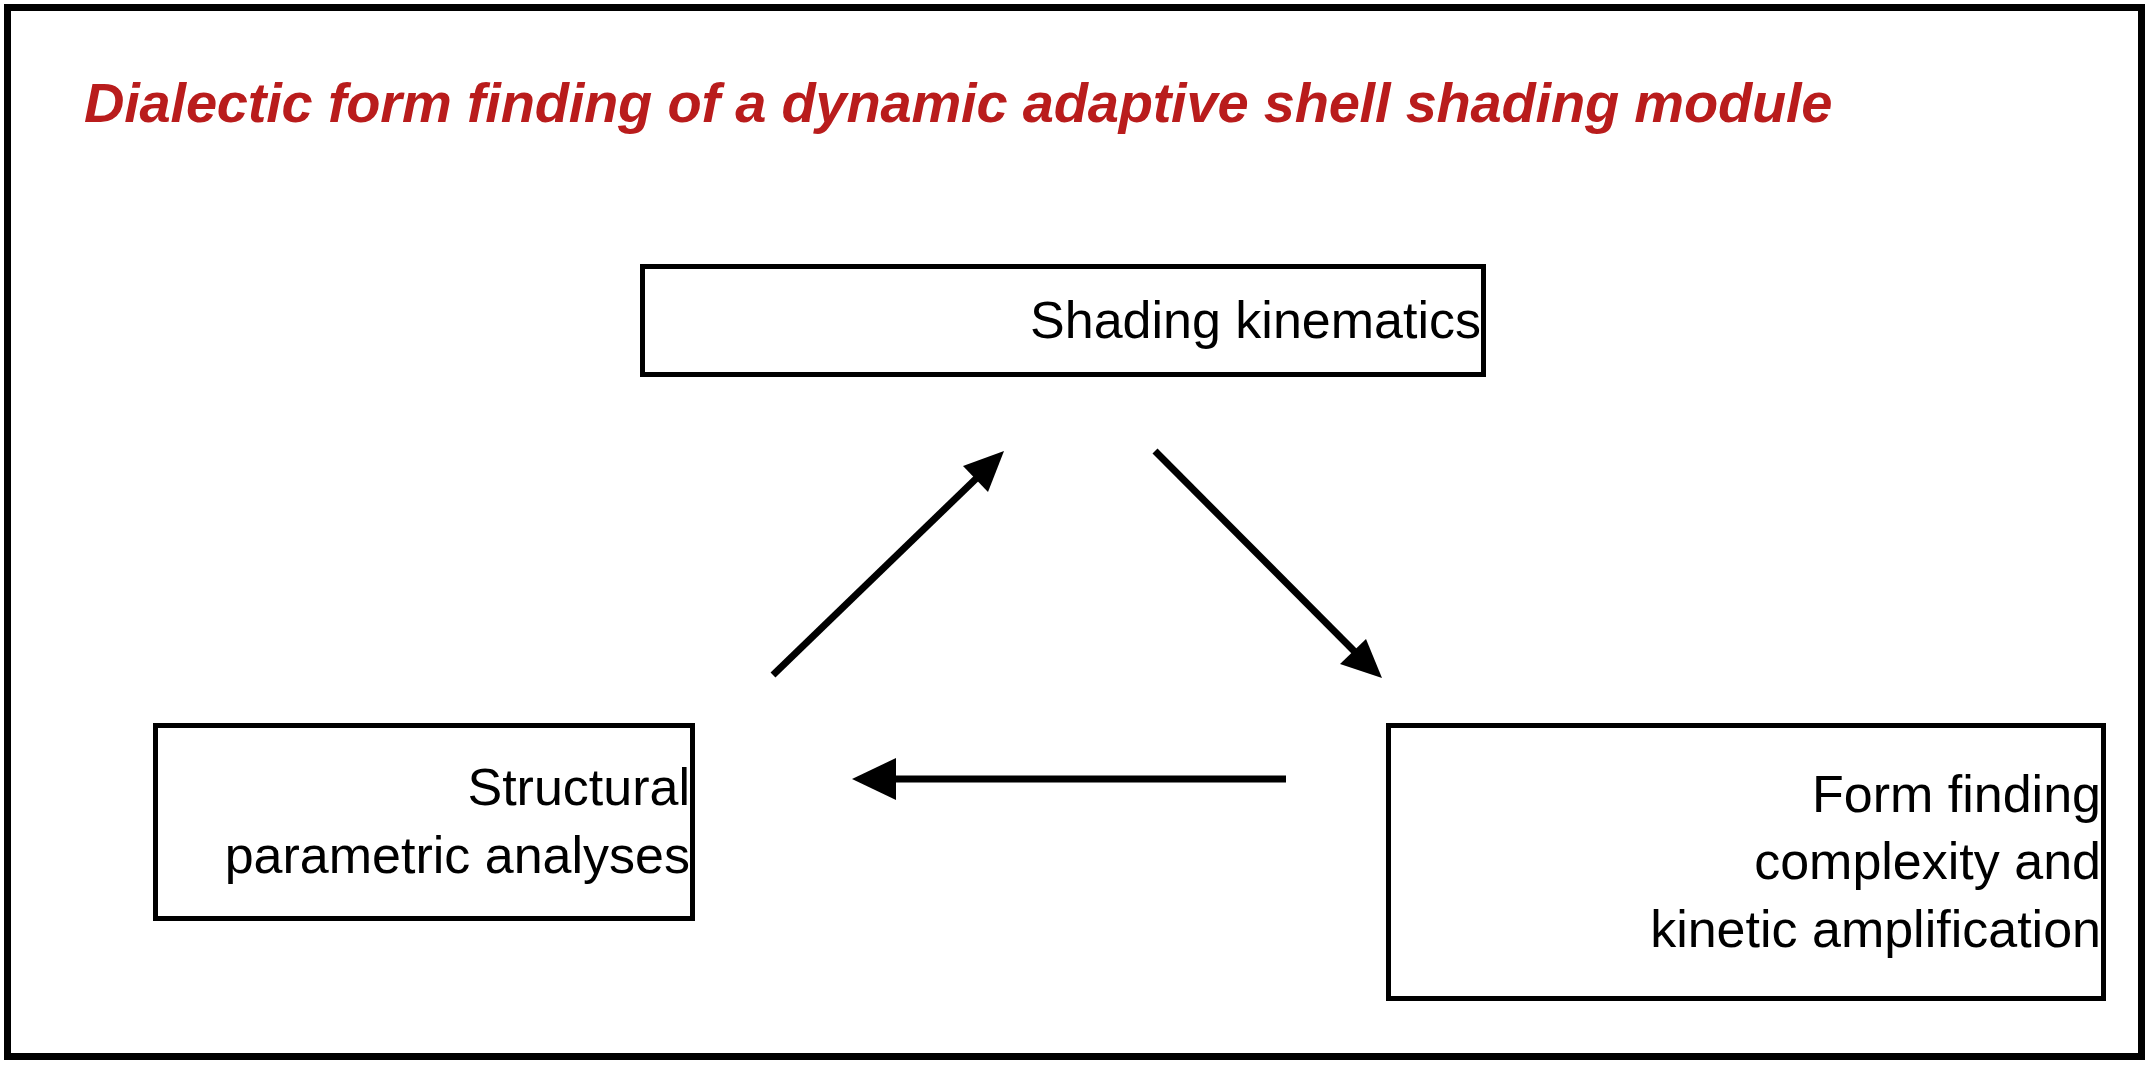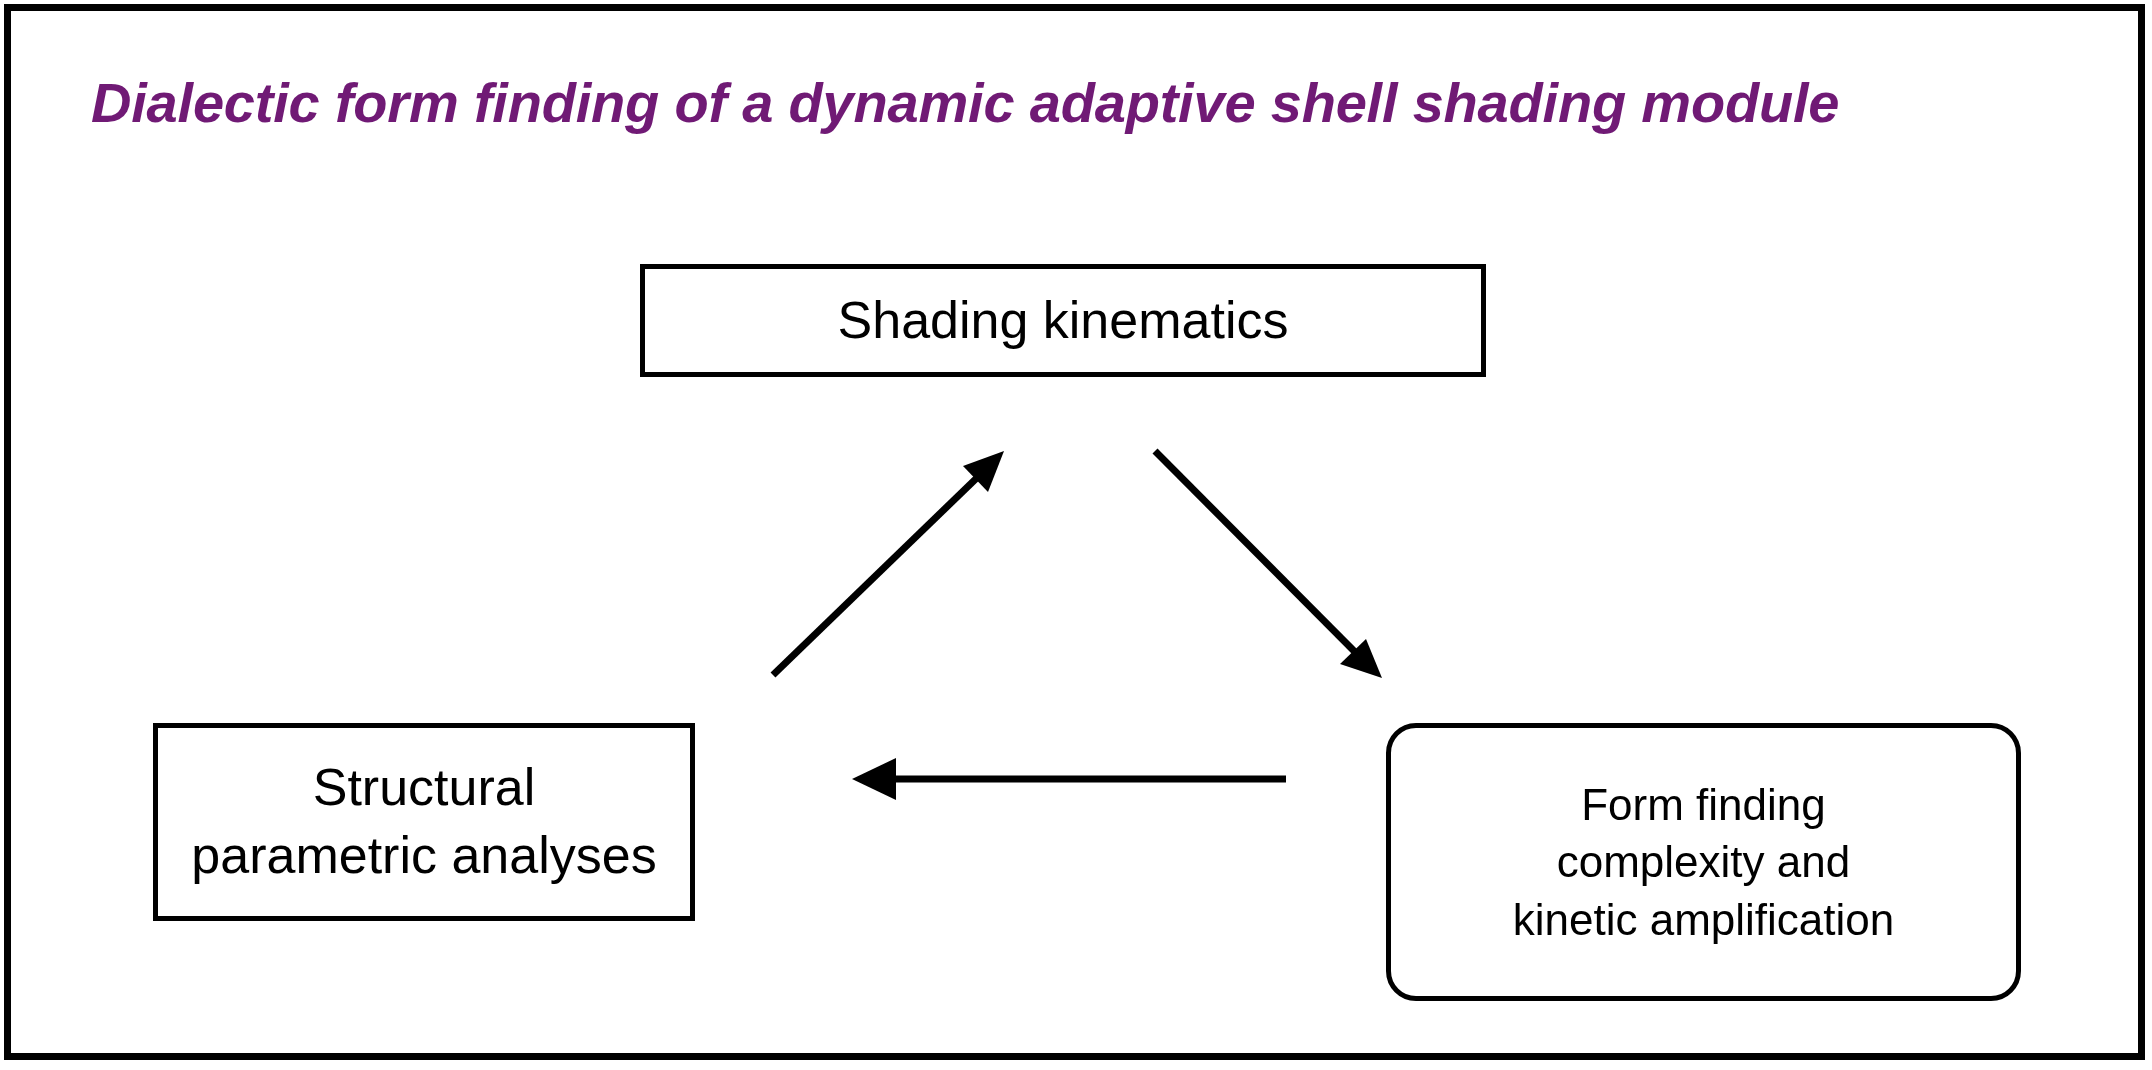--- a/index.html
+++ b/index.html
@@ -24,42 +24,42 @@
     top: 4px;
     width: 2141px;
     height: 1056px;
     border: 7px solid #000000;
     box-sizing: border-box;
     background: #ffffff;
   }
   
   .figure-title {
     position: absolute;
-    left: 91px;
+    left: 84px;
     top: 72px;
     width: 1990px;
     font-family: "Liberation Sans", sans-serif;
     font-size: 56px;
     font-weight: bold;
     font-style: italic;
     line-height: 1.1;
-    color: #701a75;
+    color: #b91c1c;
     letter-spacing: -0.2px;
     white-space: nowrap;
   }
   
   .node {
     position: absolute;
     border: 5px solid #000000;
     box-sizing: border-box;
     background: #ffffff;
     display: flex;
     align-items: center;
     justify-content: center;
-    text-align: center;
+    text-align: right;
     color: #000000;
     font-family: "Liberation Sans", sans-serif;
     font-weight: normal;
     z-index: 3;
   }
   .node-text {
     display: block;
     width: 100%;
     white-space: pre-line;
   }
@@ -75,25 +75,24 @@
     left: 153px;
     top: 723px;
     width: 542px;
     height: 198px;
     font-size: 52px;
     line-height: 1.30;
   }
   #node-right {
     left: 1386px;
     top: 723px;
-    width: 635px;
+    width: 720px;
     height: 278px;
-    font-size: 44px;
+    font-size: 52px;
     line-height: 1.30;
-    border-radius: 30px;
   }
   
   #arrow-layer {
     position: absolute;
     left: 0;
     top: 0;
     width: 2152px;
     height: 1070px;
     z-index: 2;
   }

